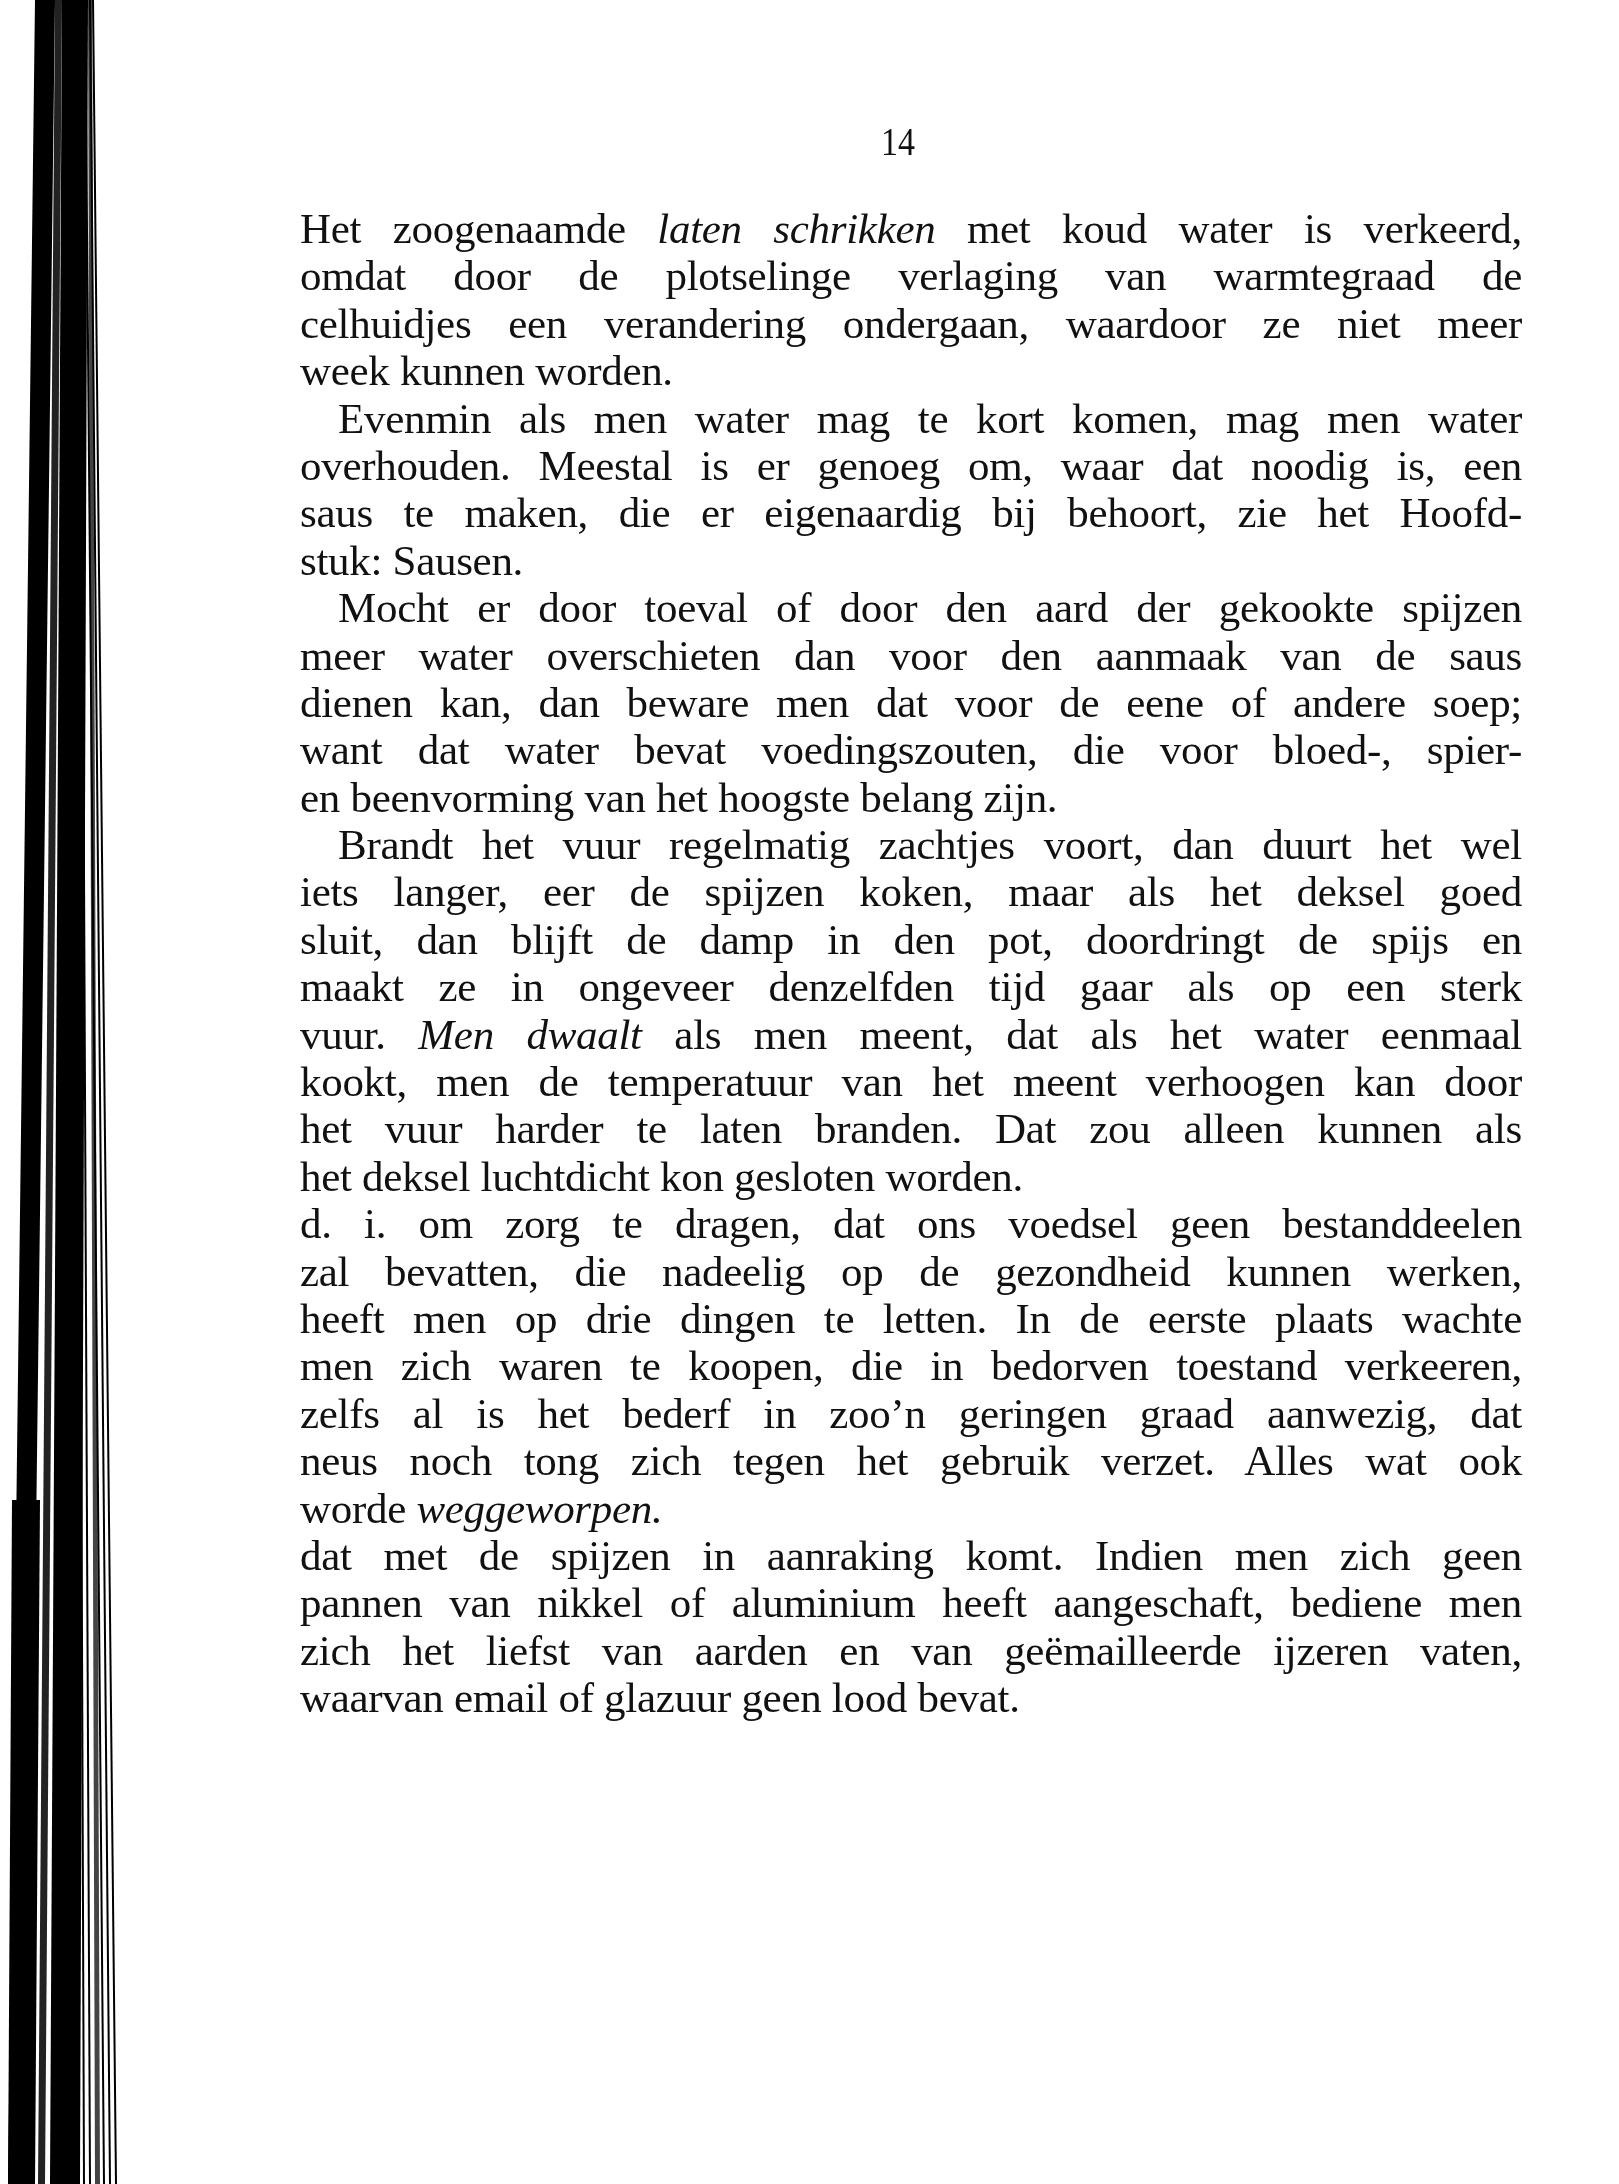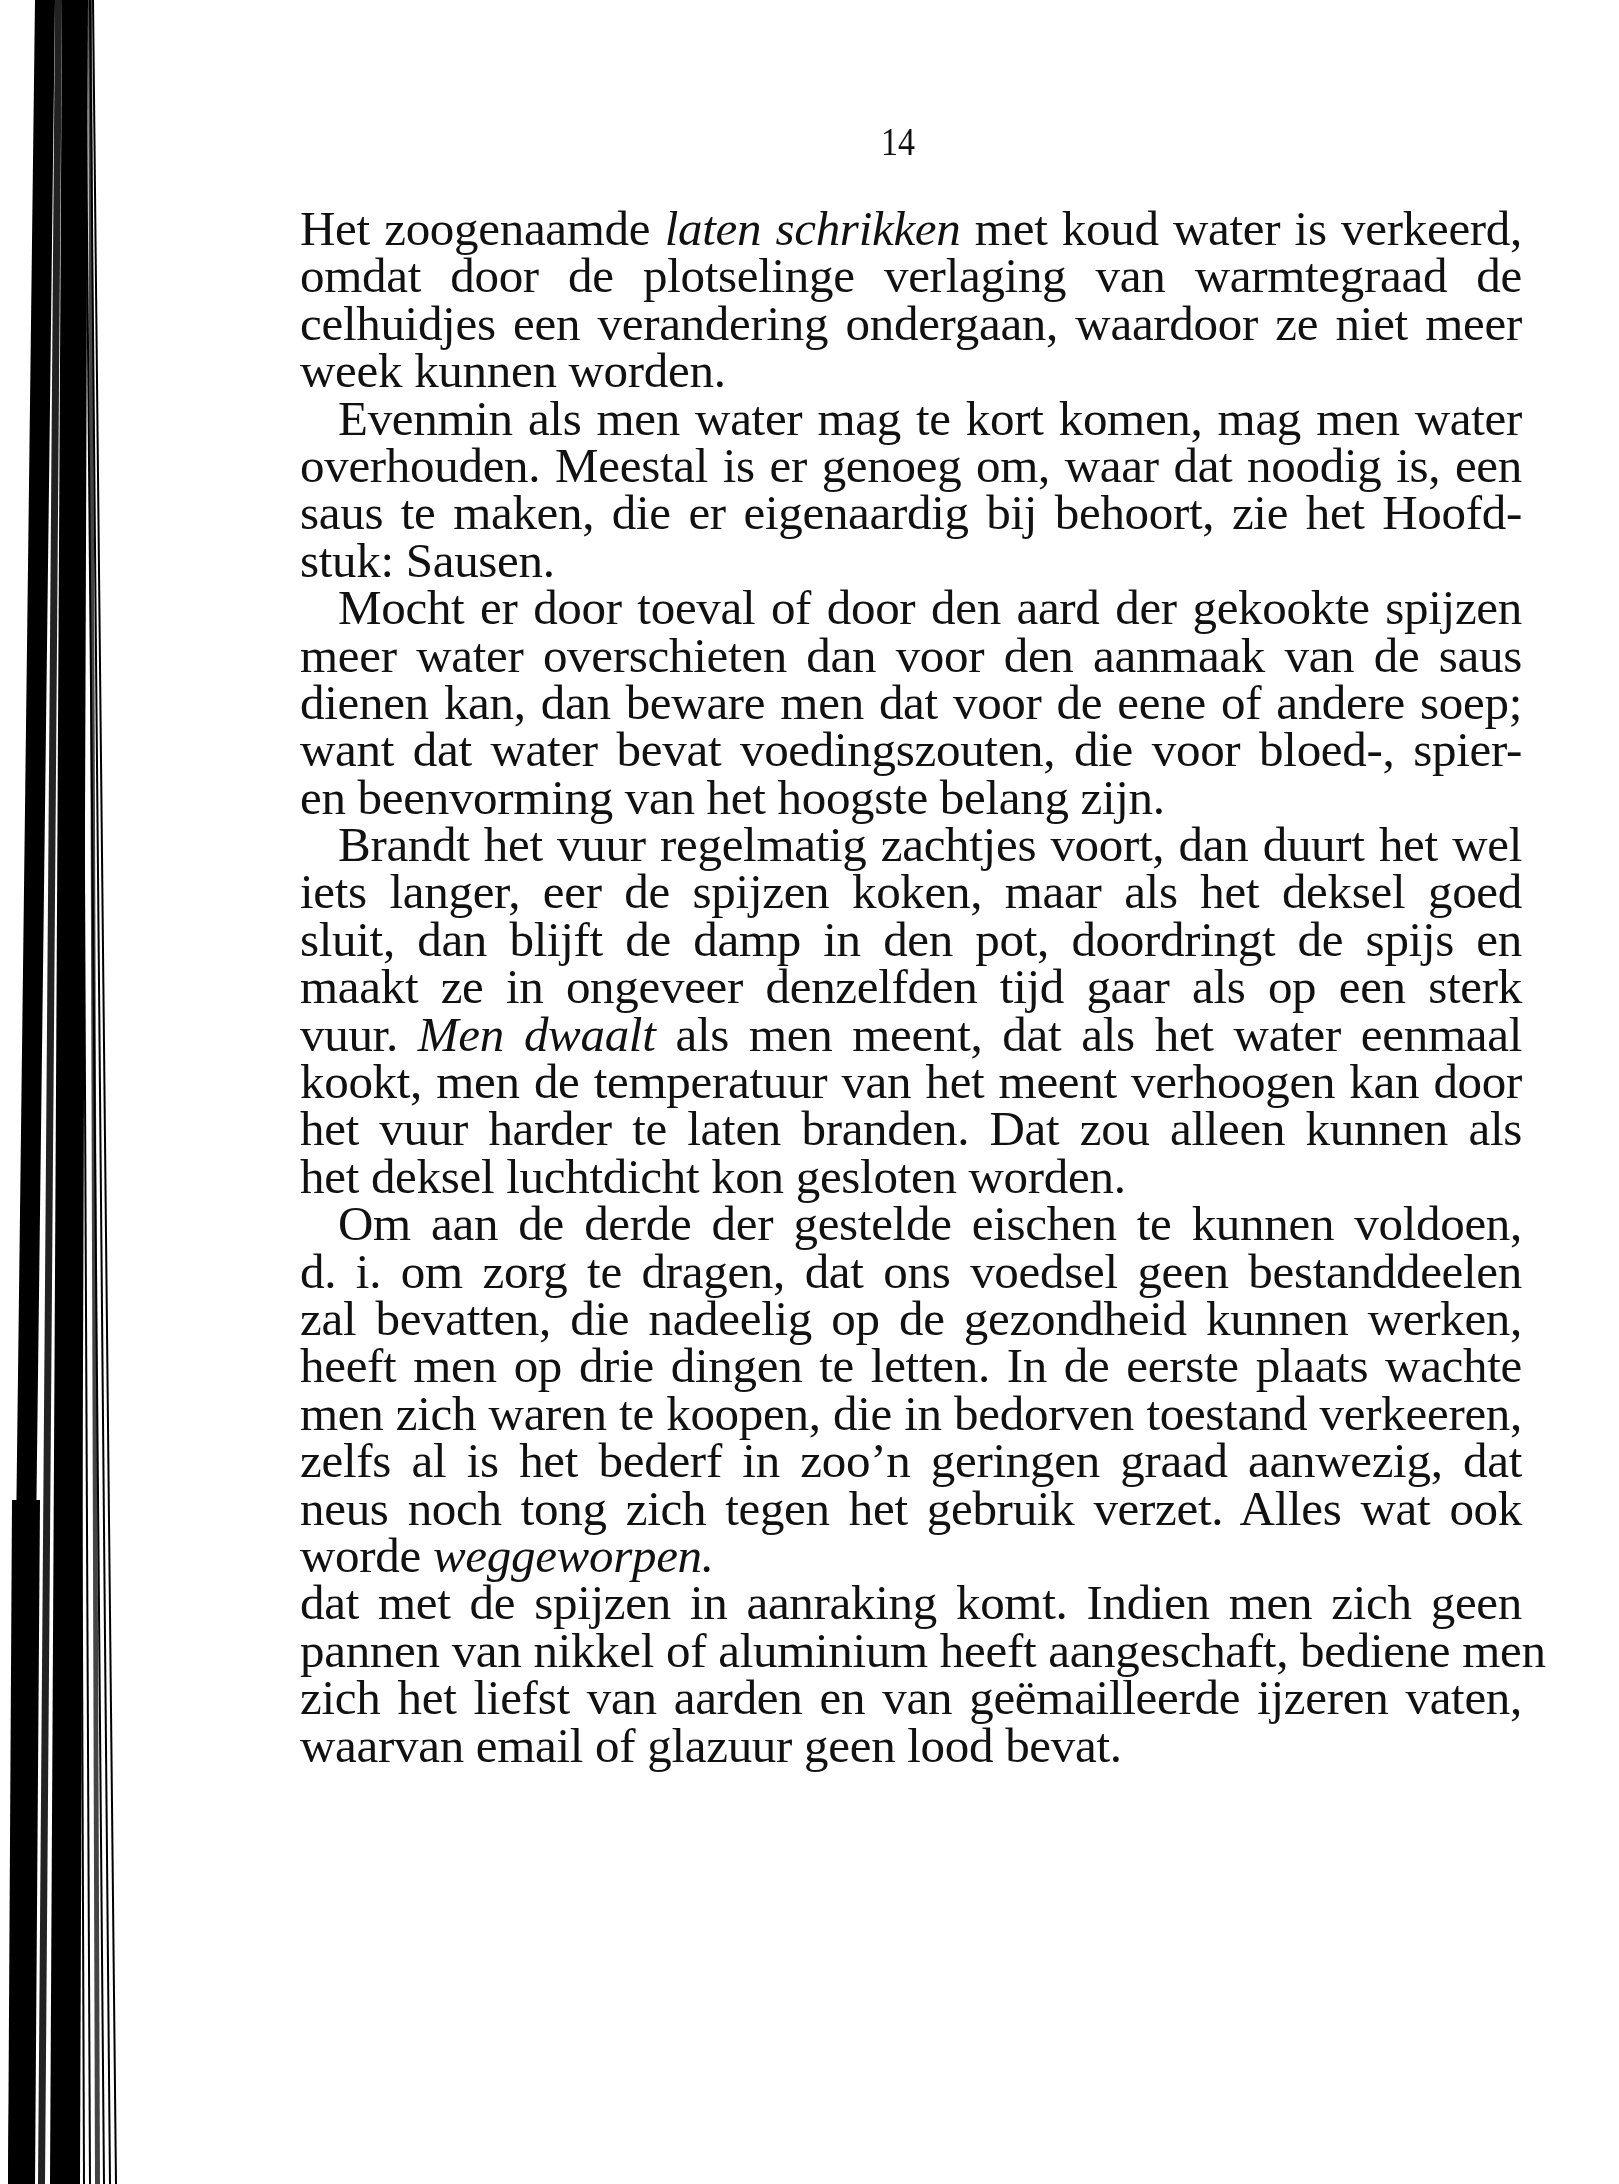--- a/index.html
+++ b/index.html
@@ -5,21 +5,21 @@
   html, body { margin:0; padding:0; background:#ffffff; }
   body { width:1619px; height:2184px; position:relative; overflow:hidden; }
   .spine { position:absolute; left:0; top:0; width:130px; height:2184px; }
   .page-number {
     position:absolute; left:868px; top:118px; width:60px; text-align:center;
     font-family:"Liberation Serif", serif; font-size:40px; color:#111; 
     transform:scaleX(0.85);
   }
   .body-text {
     position:absolute; left:300px; top:205px; width:1222px;
-    font-family:"Liberation Serif", serif; font-size:49px; line-height:47.4px;
+    font-family:"Liberation Serif", serif; font-size:43px; line-height:47.4px;
     color:#111; letter-spacing:-0.3px;
   }
   .line {
     display:block; height:47.4px; white-space:nowrap;
     text-align:justify; text-align-last:justify;
     transform-origin:left; 
   }
   .line.last { text-align-last:left; }
   .line.indent { padding-left:38px; }
   .it { font-style:italic; }
@@ -69,21 +69,20 @@
       <span class="line indent"><span>Brandt het vuur regelmatig zachtjes voort, dan duurt het wel</span></span>
       <span class="line"><span>iets langer, eer de spijzen koken, maar als het deksel goed</span></span>
       <span class="line"><span>sluit, dan blijft de damp in den pot, doordringt de spijs en</span></span>
       <span class="line"><span>maakt ze in ongeveer denzelfden tijd gaar als op een sterk</span></span>
       <span class="line"><span>vuur. </span><span class="it">Men dwaalt</span><span> als men meent, dat als het water eenmaal</span></span>
       <span class="line"><span>kookt, men de temperatuur van het meent verhoogen kan door</span></span>
       <span class="line"><span>het vuur harder te laten branden. Dat zou alleen kunnen als</span></span>
       <span class="line last"><span>het deksel luchtdicht kon gesloten worden.</span></span>
     </div>
     <div>
-      <span class="line indent"><span>Om aan de derde der gestelde eischen te kunnen voldoen,</span></span>
       <span class="line"><span>d. i. om zorg te dragen, dat ons voedsel geen bestanddeelen</span></span>
       <span class="line"><span>zal bevatten, die nadeelig op de gezondheid kunnen werken,</span></span>
       <span class="line"><span>heeft men op drie dingen te letten. In de eerste plaats wachte</span></span>
       <span class="line"><span>men zich waren te koopen, die in bedorven toestand verkeeren,</span></span>
       <span class="line"><span>zelfs al is het bederf in zoo’n geringen graad aanwezig, dat</span></span>
       <span class="line"><span>neus noch tong zich tegen het gebruik verzet. Alles wat ook</span></span>
       <span class="line last"><span>worde </span><span class="it">weggeworpen.</span></span>
     </div>
     <div>
       <span class="line"><span>dat met de spijzen in aanraking komt. Indien men zich geen</span></span>

